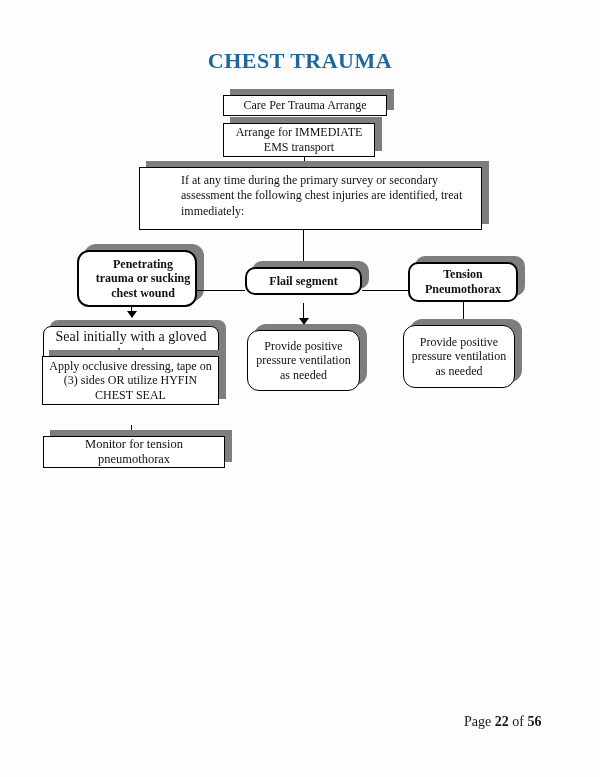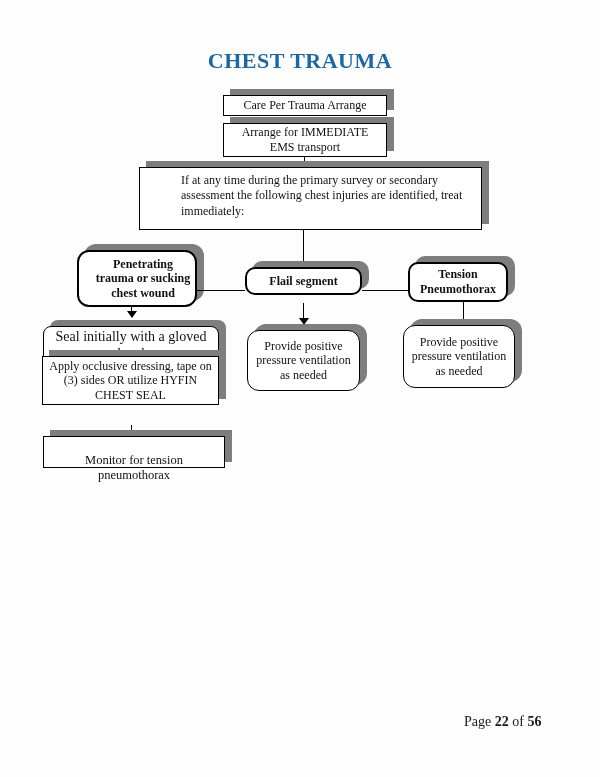--- a/index.html
+++ b/index.html
@@ -36,32 +36,32 @@
     justify-content: center;
     text-align: center;
     font-size: 12px;
     line-height: 1.22;
     padding: 2px 4px;
   }
   .rounded { border-radius: 12px; border-width: 2px; }
   .bold { font-weight: bold; }
 
   .n-care        { left: 223px; top: 95px;  width: 164px; height: 21px; }
-  .n-ems         { left: 223px; top: 123px; width: 164px; height: 34px; }
+  .n-ems         { left: 223px; top: 123px; width: 152px; height: 34px; }
   .n-assessment  { left: 139px; top: 167px; width: 343px; height: 63px;
                    justify-content: flex-start; align-items: flex-start;
                    text-align: left; padding: 5px 14px 0 41px; line-height: 1.28; }
   .n-penetrating { left: 77px;  top: 250px; width: 120px; height: 57px; padding-left: 16px; }
   .n-flail       { left: 245px; top: 267px; width: 117px; height: 28px; border-radius: 10px; }
-  .n-tension     { left: 408px; top: 262px; width: 100px; height: 40px; border-radius: 10px; }
+  .n-tension     { left: 408px; top: 262px; width: 110px; height: 40px; border-radius: 10px; }
   .n-seal        { left: 43px;  top: 326px; width: 176px; height: 38px;
                    border-radius: 8px; border-width: 1.5px; font-size: 14px; }
   .n-occlusive   { left: 42px;  top: 356px; width: 177px; height: 49px; }
   .n-monitor     { left: 43px;  top: 436px; width: 182px; height: 32px;
-                   align-items: flex-start; padding-top: 16px; font-size: 12.5px; }
+                   align-items: flex-start; padding-top: 0; font-size: 12.5px; }
   .n-ppv-flail   { left: 247px; top: 330px; width: 113px; height: 61px;
                    border-radius: 12px; border-width: 1.5px; }
   .n-ppv-tension { left: 403px; top: 325px; width: 112px; height: 63px;
                    border-radius: 12px; border-width: 1.5px; }
 
   
   .vline, .hline { position: absolute; background: #000; }
   .vline { width: 1px; }
   .hline { height: 1px; }
   .c-ems-assessment   { left: 304px; top: 157px; height: 10px; }

